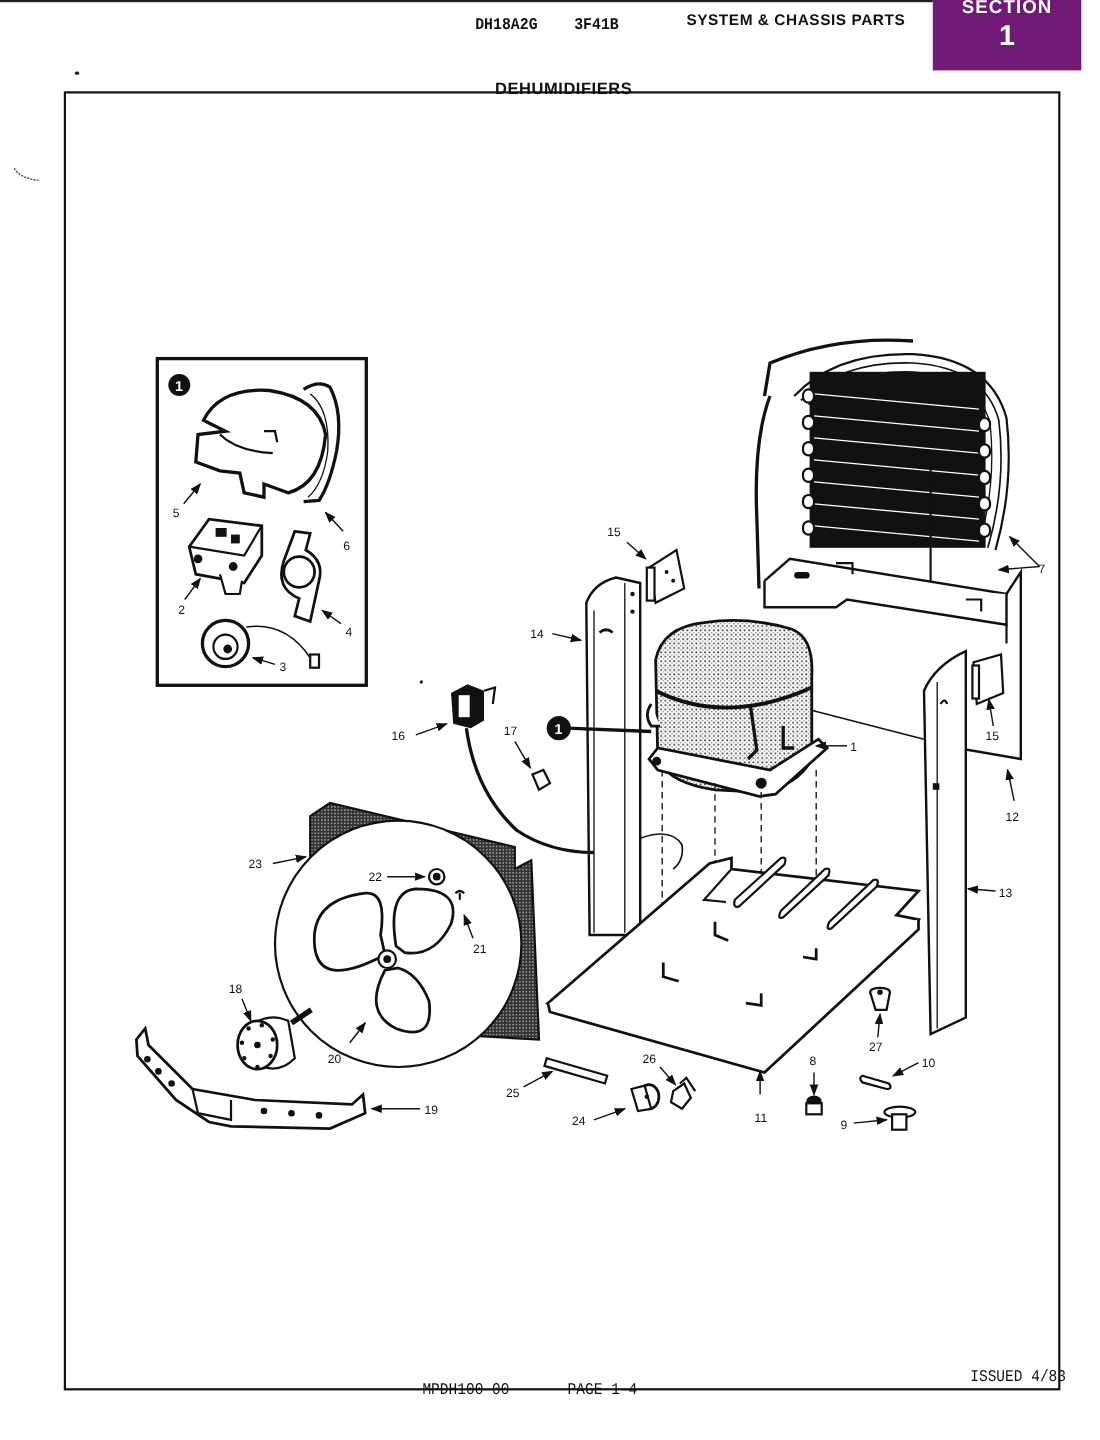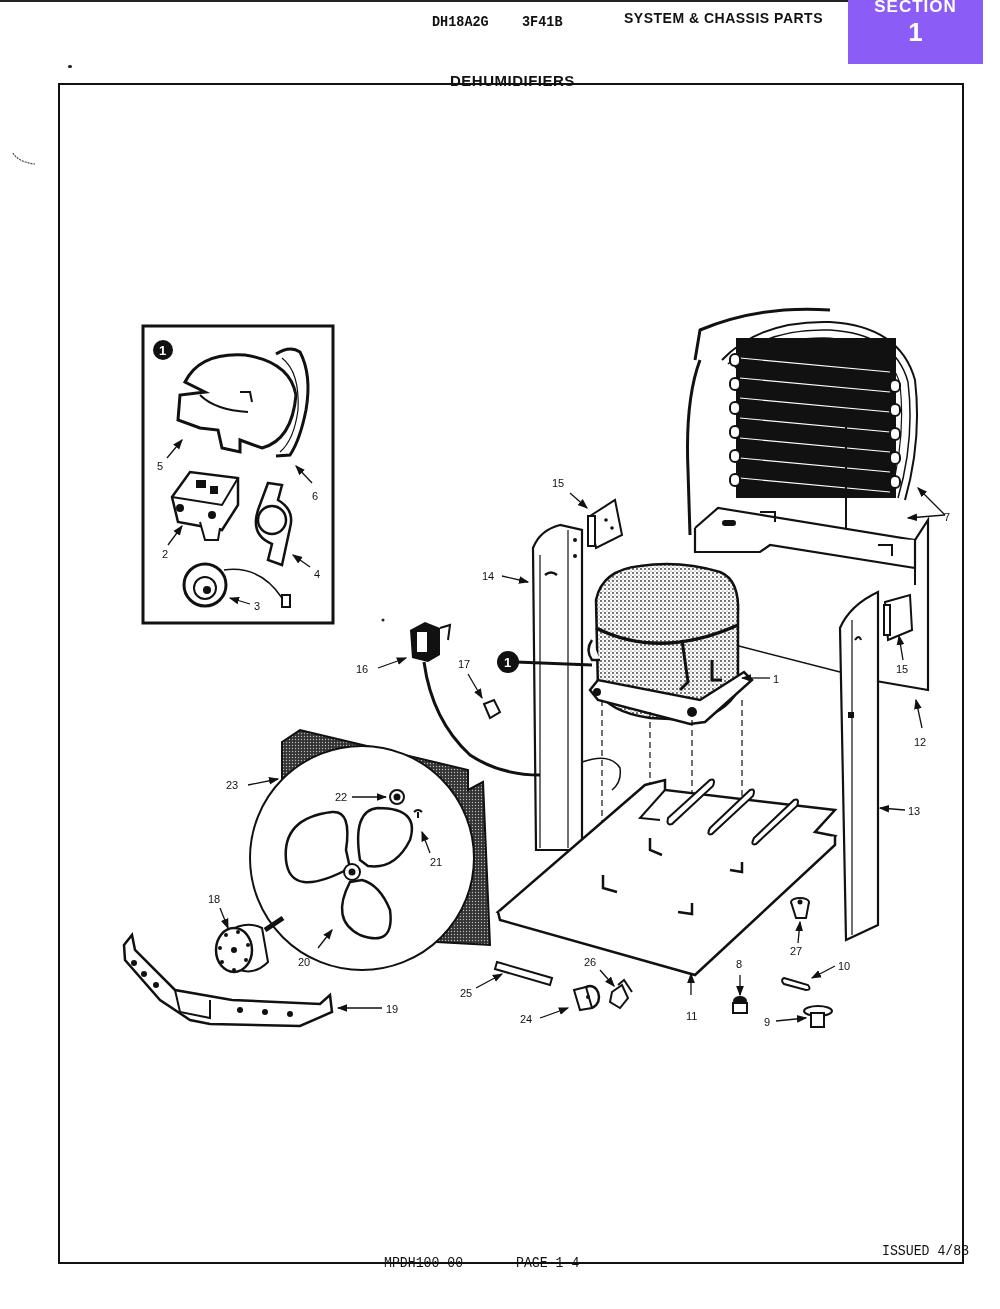--- a/index.html
+++ b/index.html
@@ -1,20 +1,20 @@
 <!DOCTYPE html>
 <html><head>
 <meta charset="utf-8">
 <style>
   html, body { margin:0; padding:0; background:#ffffff; }
   body { width:1000px; height:1309px; position:relative; overflow:hidden; font-family:"Liberation Sans", sans-serif; color:#111; }
   .abs { position:absolute; }
   .hdr-model { font-family:"Liberation Mono", monospace; font-weight:bold; font-size:15px; letter-spacing:0; transform:scaleX(0.9); transform-origin:left; }
   .hdr-title { font-family:"Liberation Sans", sans-serif; font-weight:bold; font-size:14px; letter-spacing:0.5px; }
-  .section-box { background:#8b5cf6; color:#fff; text-align:center; }
+  .section-box { background:#701a75; color:#fff; text-align:center; }
   .section-word { font-weight:bold; font-size:17px; letter-spacing:1px; display:block; margin-top:-3px; }
   .section-num { font-weight:bold; font-size:26px; display:block; line-height:26px; margin-top:2px; }
   .page-title { font-weight:bold; font-size:15px; letter-spacing:0.5px;margin-left:10px; }
   .frame { border:2px solid #111; box-sizing:border-box; }
   .footer-mono { font-family:"Liberation Mono", monospace; font-size:15px; transform:scaleX(0.88); transform-origin:left; }
   svg text { font-family:"Liberation Sans", sans-serif; font-size:11px; fill:#111; }
 </style>
 </head>
 <body>
 

